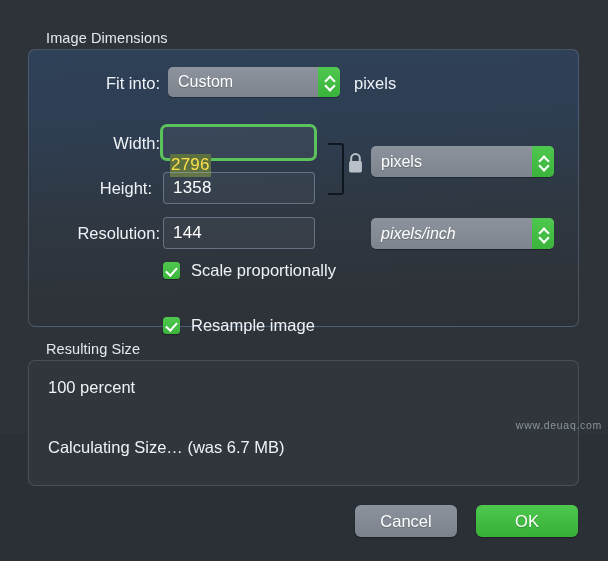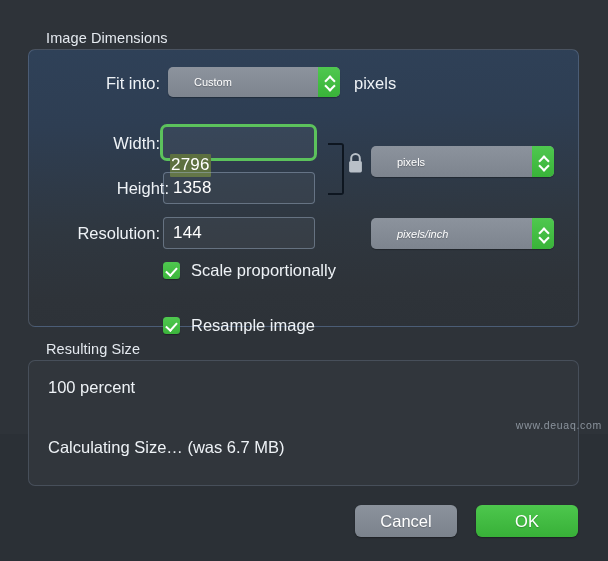--- a/index.html
+++ b/index.html
@@ -76,47 +76,46 @@
     letter-spacing: .2px;
   }
   .textfield.focused {
     border: 3px solid #5cc25c;
     border-radius: 7px;
     background: rgba(255,255,255,.05);
     padding: 0 7px;
   }
   .textfield .sel {
     background: #5d7040;
-    color: #ffffff;
+    color: #fde047;
     padding: 1px 1px 2px 1px;
     border-radius: 1px;
     margin-top: 46px;
   }
 
   
   .popup {
     position: absolute;
     box-sizing: border-box;
     border-radius: 5px;
     background: linear-gradient(180deg, #8c939d 0%, #7d848e 100%);
     display: flex;
     align-items: center;
     overflow: hidden;
     box-shadow: 0 1px 1px rgba(0,0,0,.3);
   }
   .popup .ptext {
     flex: 1 1 auto;
-    font-size: 11px;
+    font-size: 16px;
     color: #ffffff;
     padding-left: 10px;
     white-space: nowrap;
     overflow: hidden;
     text-overflow: ellipsis;
     text-shadow: 0 1px 1px rgba(0,0,0,.25);
-    margin-left: 16px;
   }
   .popup .parrow {
     flex: 0 0 auto;
     width: 22px;
     align-self: stretch;
     background: linear-gradient(180deg, #4fc84f 0%, #39b339 100%);
     display: flex;
     flex-direction: column;
     align-items: center;
     justify-content: center;
@@ -273,21 +272,21 @@
   </svg>
 
   <div class="popup" id="width-unit-select" style="left:371px; top:146px; width:183px; height:31px;">
     <span class="ptext">pixels</span>
     <span class="parrow">
       <span class="chev"></span>
       <span class="chev down"></span>
     </span>
   </div>
 
-  <div class="row-label" style="left:49px; top:179px; width:120px;">Height:</div>
+  <div class="row-label" style="left:32px; top:179px; width:120px;">Height:</div>
 
   <div class="textfield" id="height-input" style="left:163px; top:172px; width:152px; height:32px;">
     <span>1358</span>
   </div>
 
   <div class="row-label" style="left:18px; top:224px; width:142px;">Resolution:</div>
 
   <div class="textfield" id="resolution-input" style="left:163px; top:217px; width:152px; height:32px;">
     <span>144</span>
   </div>

